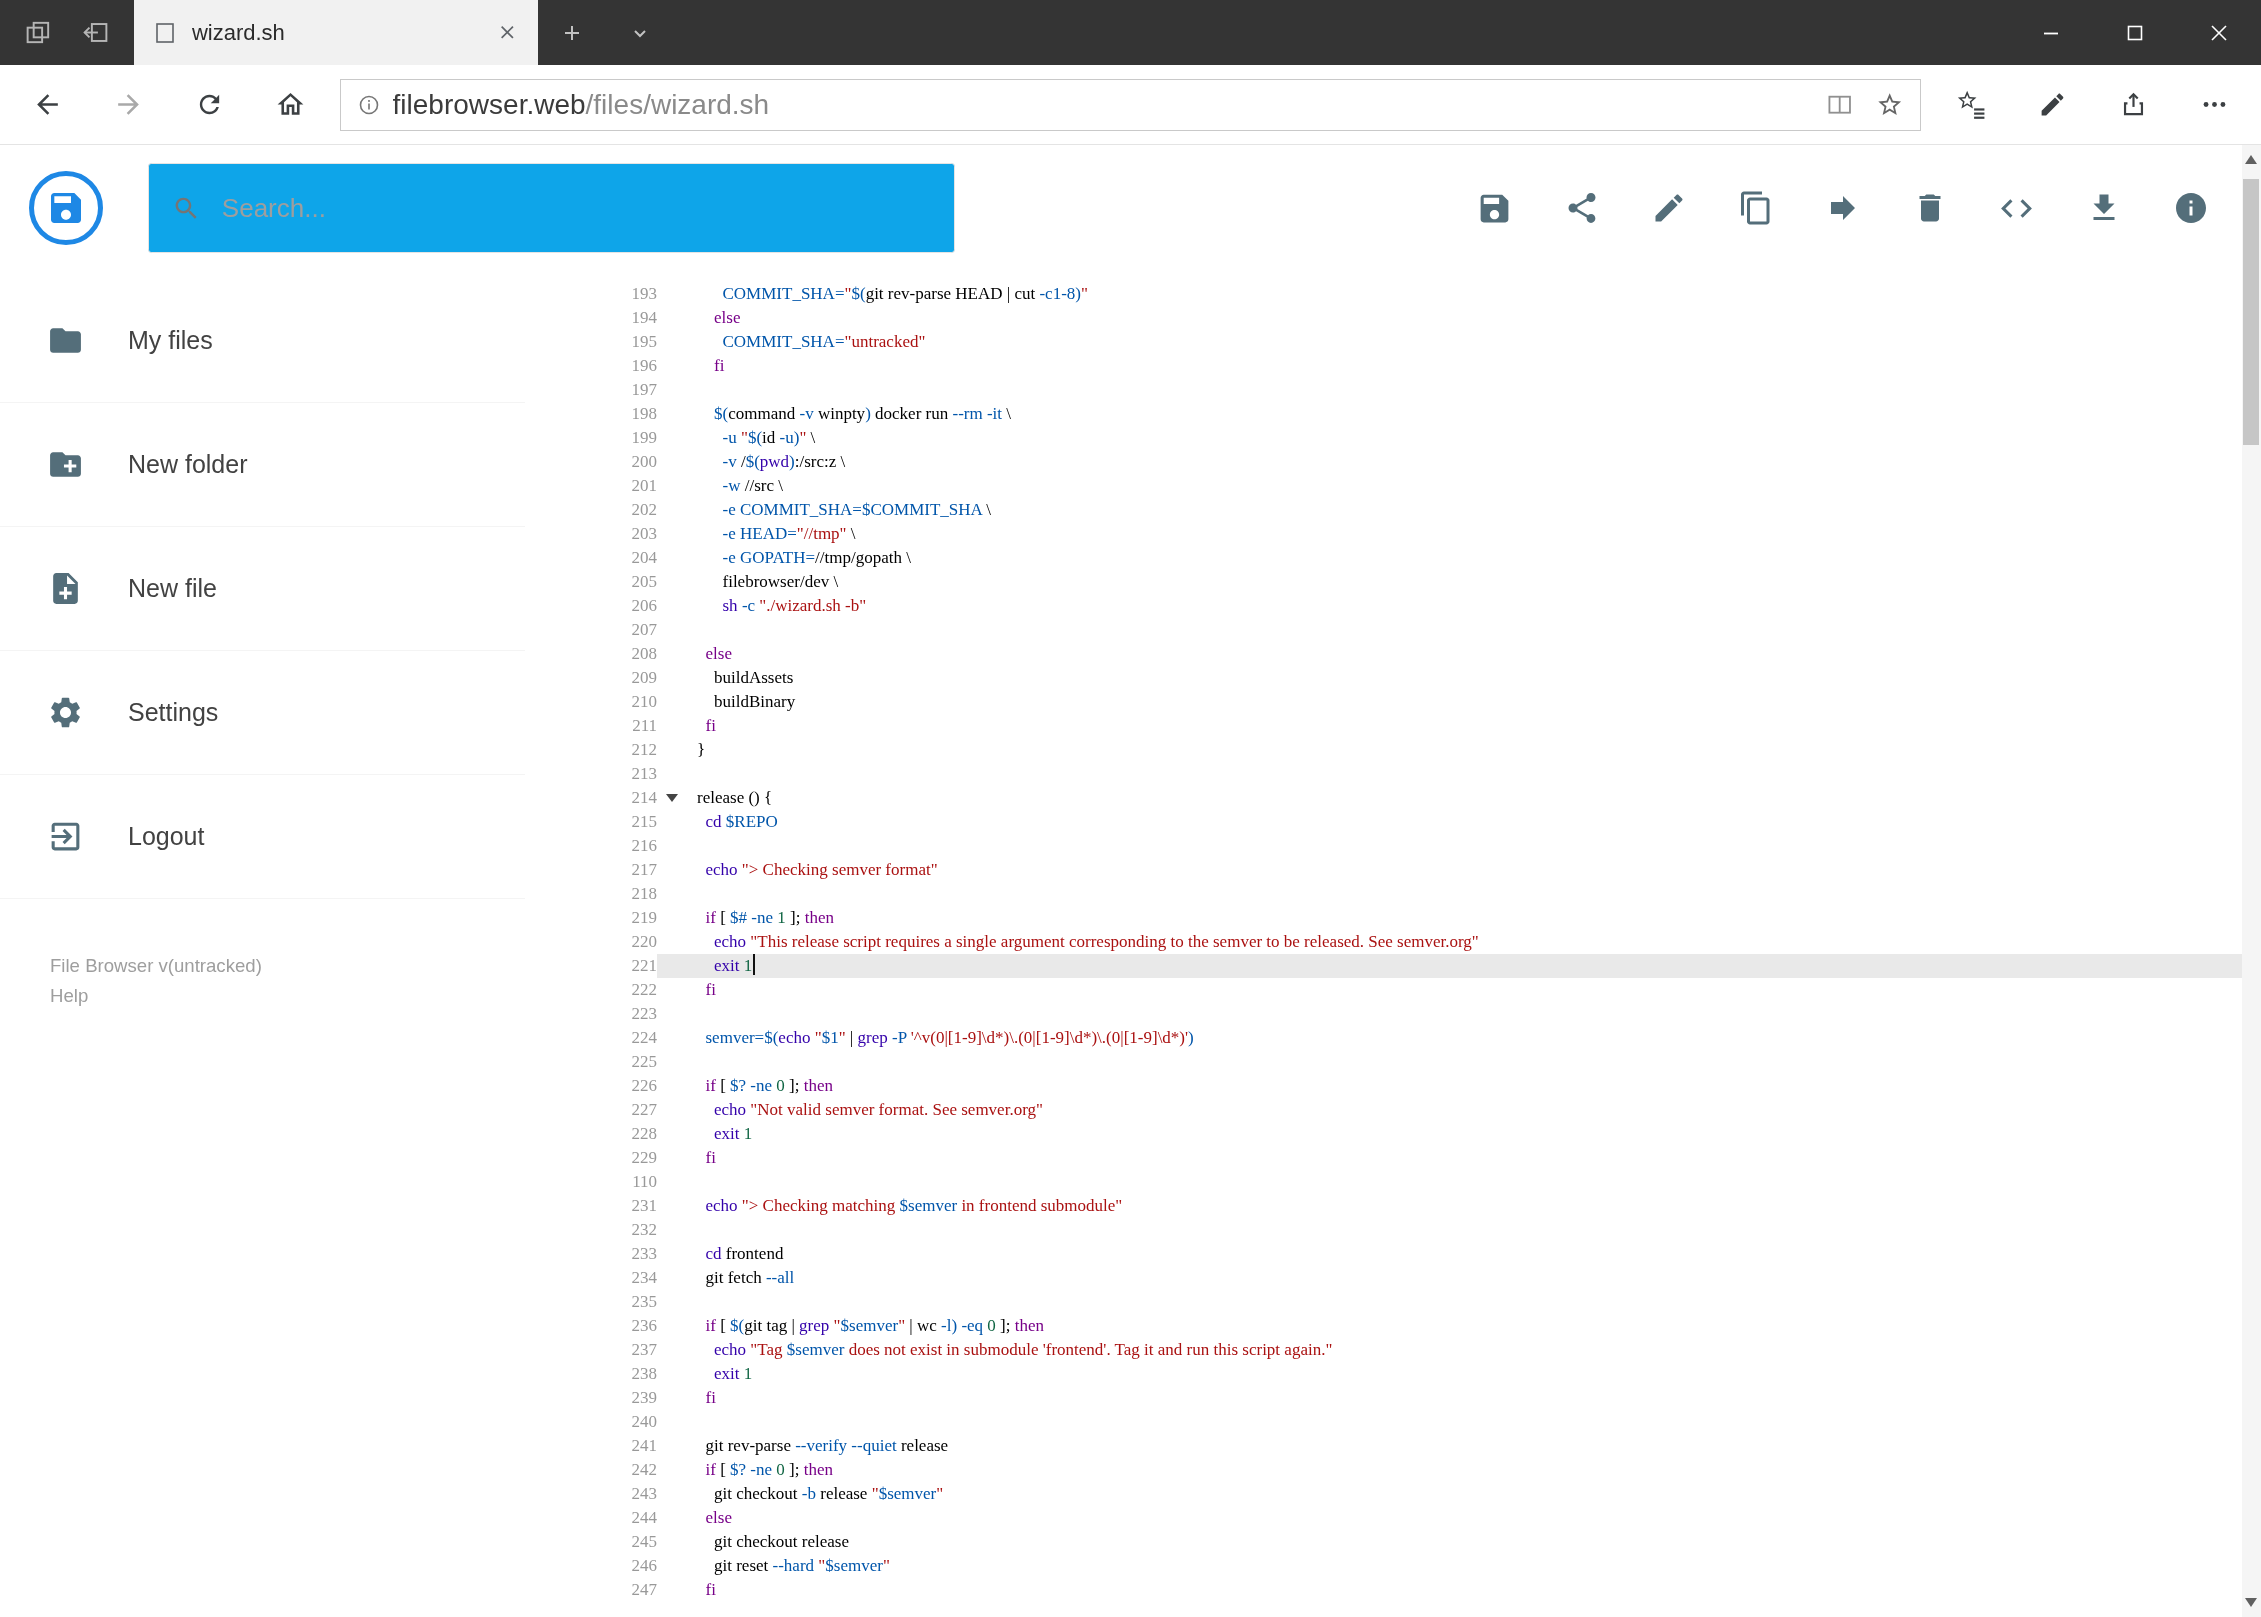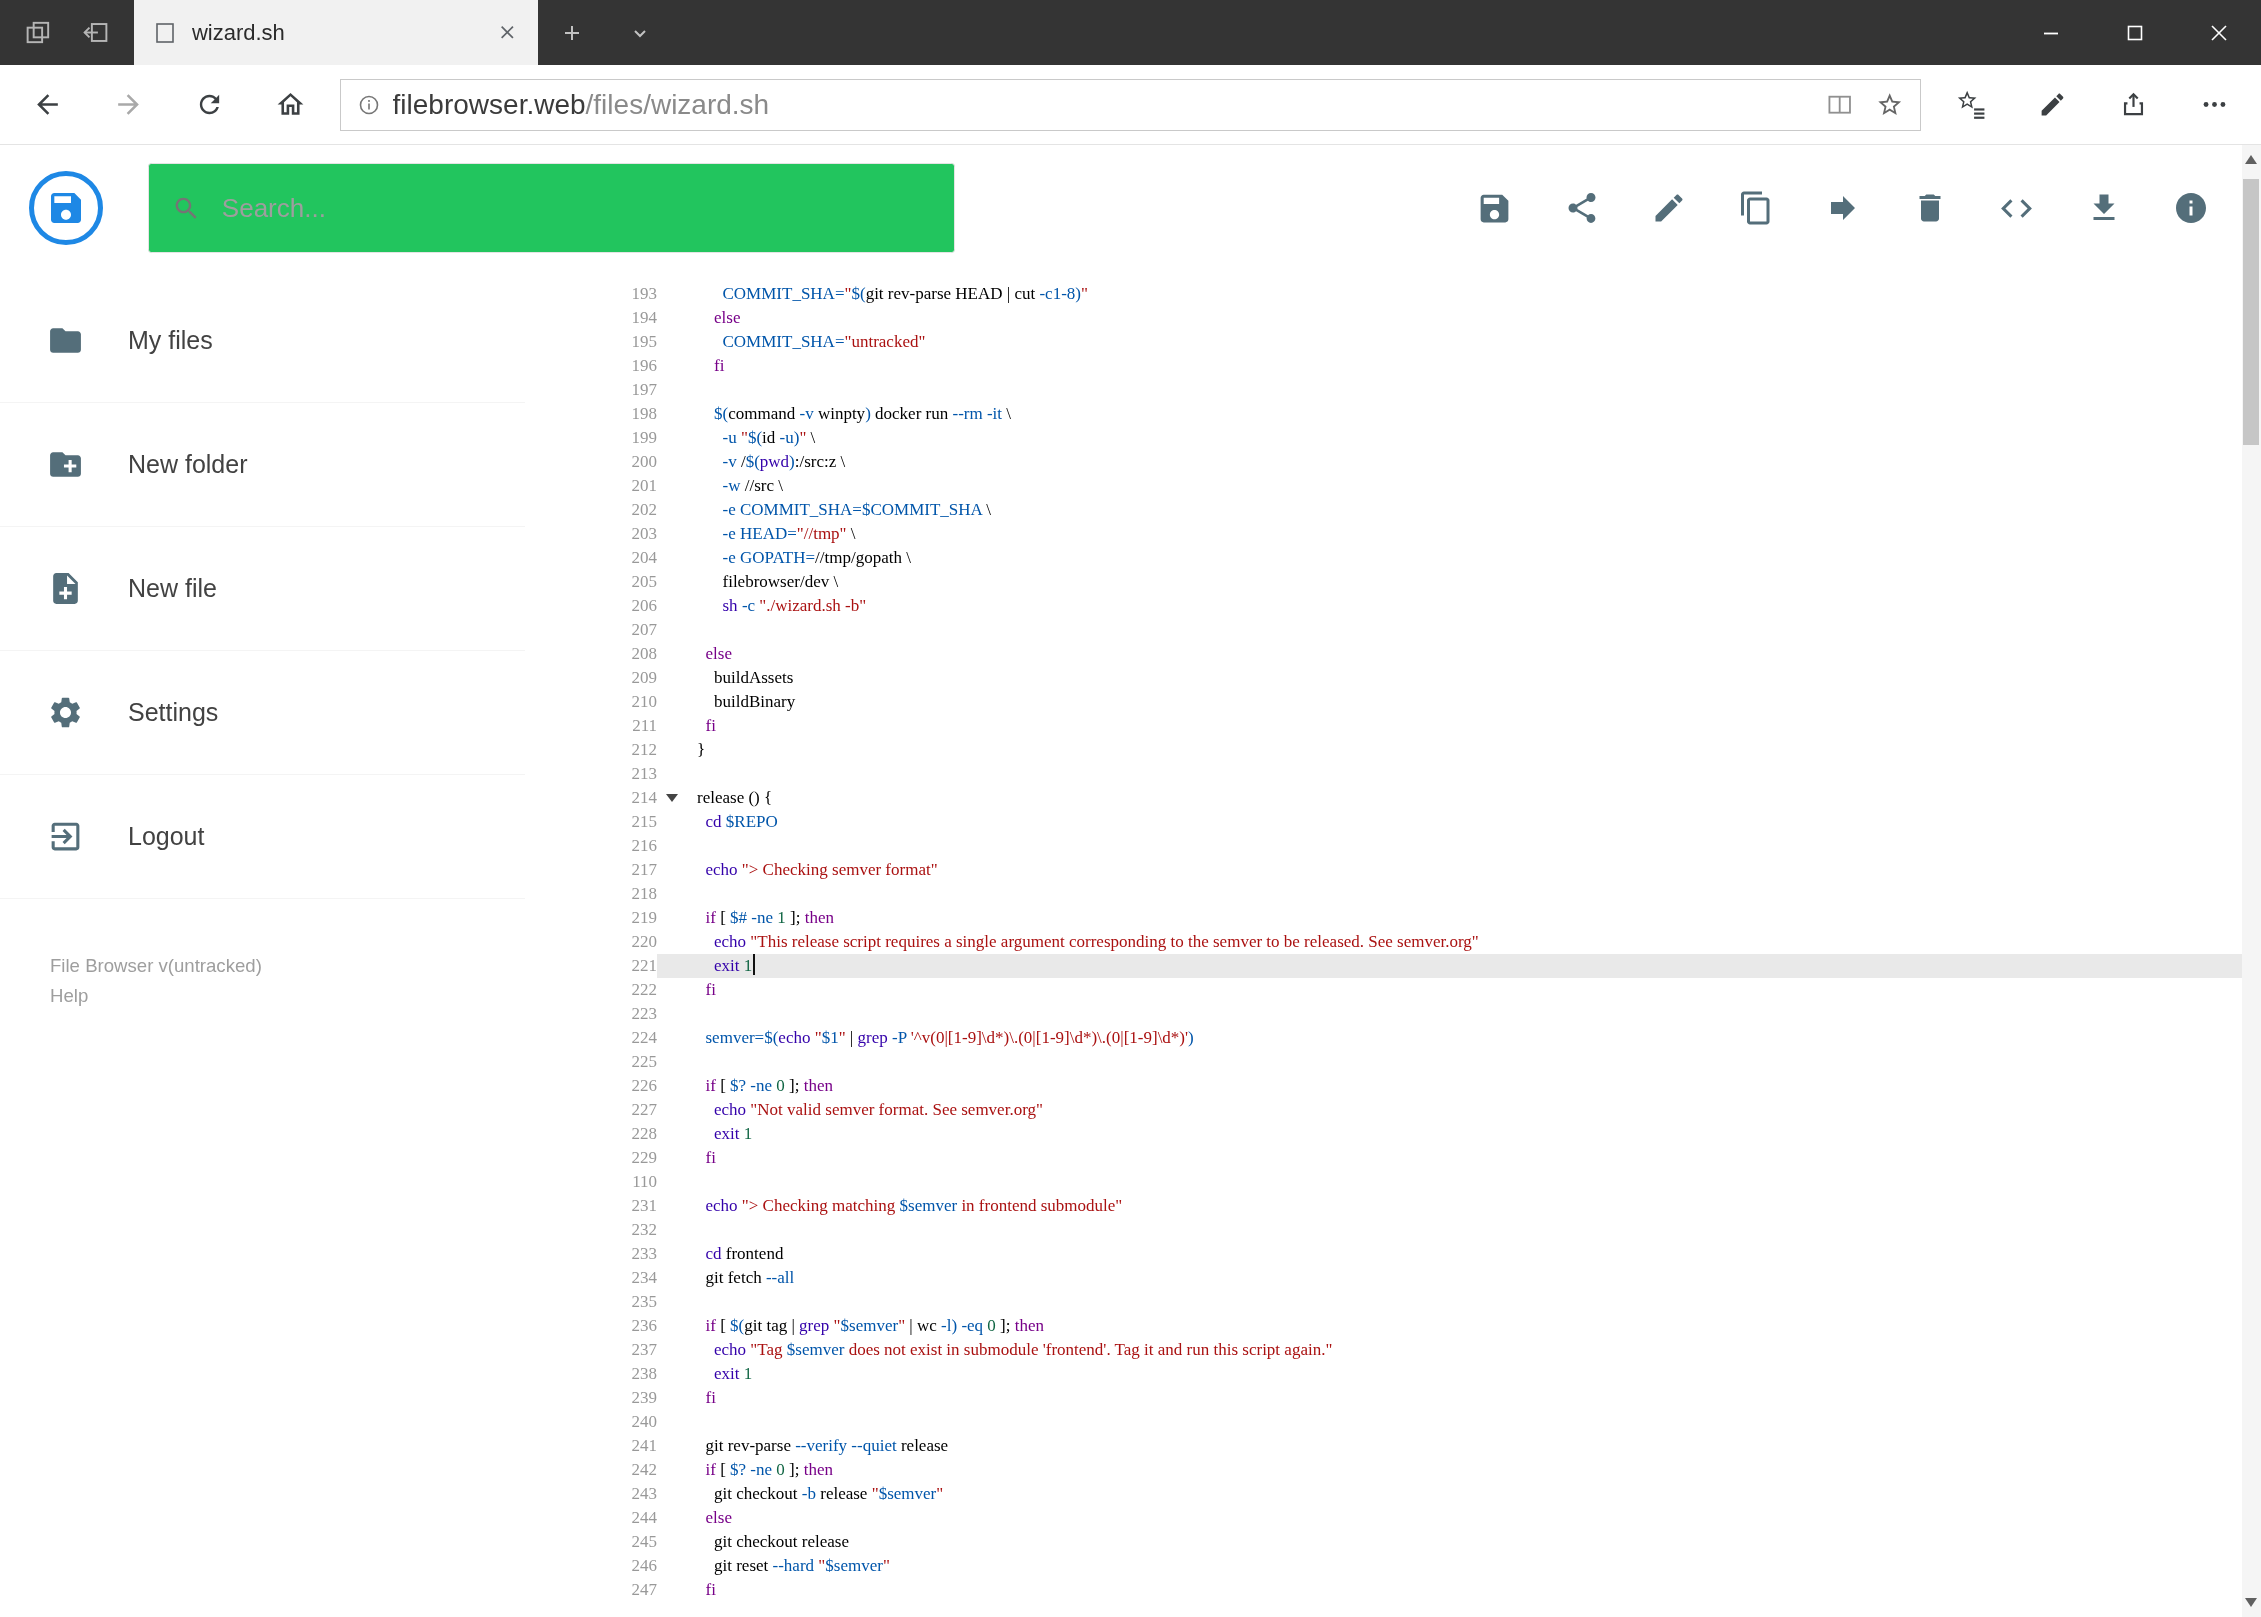--- a/index.html
+++ b/index.html
@@ -19,21 +19,21 @@
   .navbar{position:absolute;top:65px;left:0;right:0;height:80px;background:#fff;border-bottom:0.8px solid #e4e4e4;display:flex;align-items:center;padding:0 6.5px;box-sizing:border-box;}
   .navbtn{width:81px;height:79px;display:flex;align-items:center;justify-content:center;}
   .urlbox{flex:1;height:52px;border:0.8px solid #c9c9c9;background:#fff;display:flex;align-items:center;margin:0 9.7px;padding:0 4.8px;box-sizing:border-box;}
   .url-seg{display:flex;align-items:center;padding:0 11.3px;}
   .url-text{flex:1;font-size:28px;color:#3b3b3b;white-space:nowrap;overflow:hidden;}
   .url-path{color:#8a8a8a;}
 
   
   .appheader{position:absolute;top:145px;left:0;right:0;height:127px;background:#fff;border-bottom:1.6px solid #ececec;display:flex;align-items:center;box-sizing:border-box;}
   .logo{width:74px;height:74px;margin-left:29px;border:5.7px solid #1e88e5;border-radius:50%;display:flex;align-items:center;justify-content:center;box-sizing:border-box;background:#fff;}
-  .searchbox{margin-left:45px;width:807px;height:90px;background:#22c55e;border:0.8px solid #e4e4e4;border-radius:3.2px;display:flex;align-items:center;padding:0 22.6px;gap:19.4px;box-sizing:border-box;}
+  .searchbox{margin-left:45px;width:807px;height:90px;background:#0ea5e9;border:0.8px solid #e4e4e4;border-radius:3.2px;display:flex;align-items:center;padding:0 22.6px;gap:19.4px;box-sizing:border-box;}
   .searchbox input{border:none;background:transparent;outline:none;font-size:26px;color:#424242;width:100%;font-family:"Liberation Sans",sans-serif;}
   .searchbox input::placeholder{color:#9e9e9e;}
   .toolbar{margin-left:auto;margin-right:52px;display:flex;align-items:center;gap:50px;}
   .tibtn{width:37px;height:37px;display:flex;align-items:center;justify-content:center;}
 
   
   .main{position:absolute;top:271px;left:0;right:0;bottom:0;display:flex;background:#fff;}
   .sidebar{width:525px;box-sizing:border-box;padding-top:8px;flex:none;}
   .sitem{height:123px;display:flex;align-items:center;padding-left:47px;gap:44px;border-bottom:0.8px solid #f4f4f4;cursor:pointer;}
   .sitem .slabel{font-size:25px;color:#424242;}

